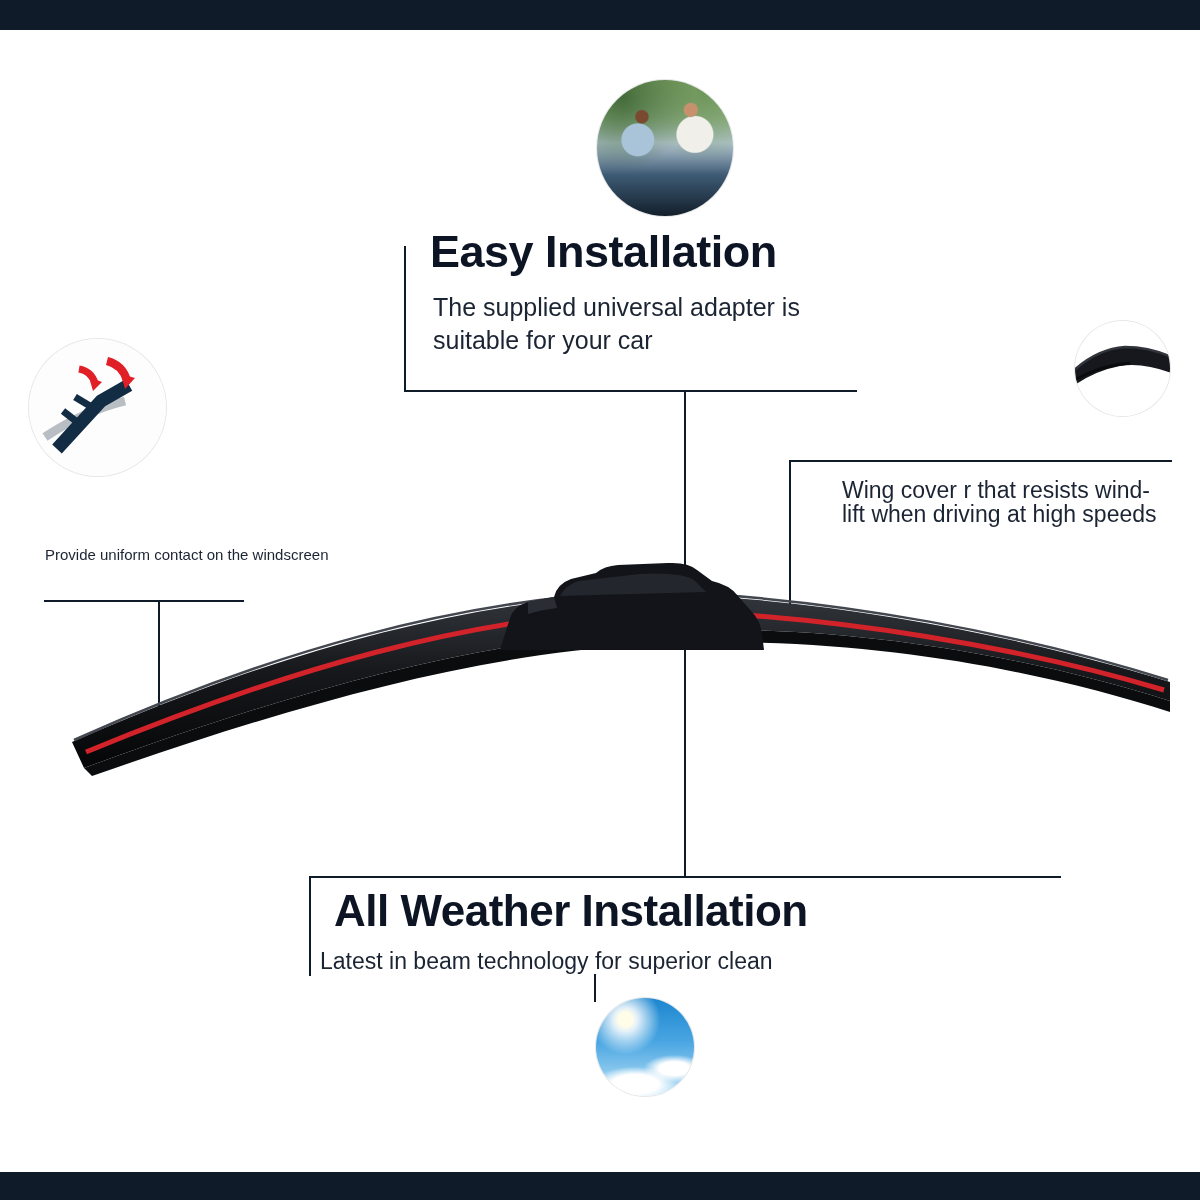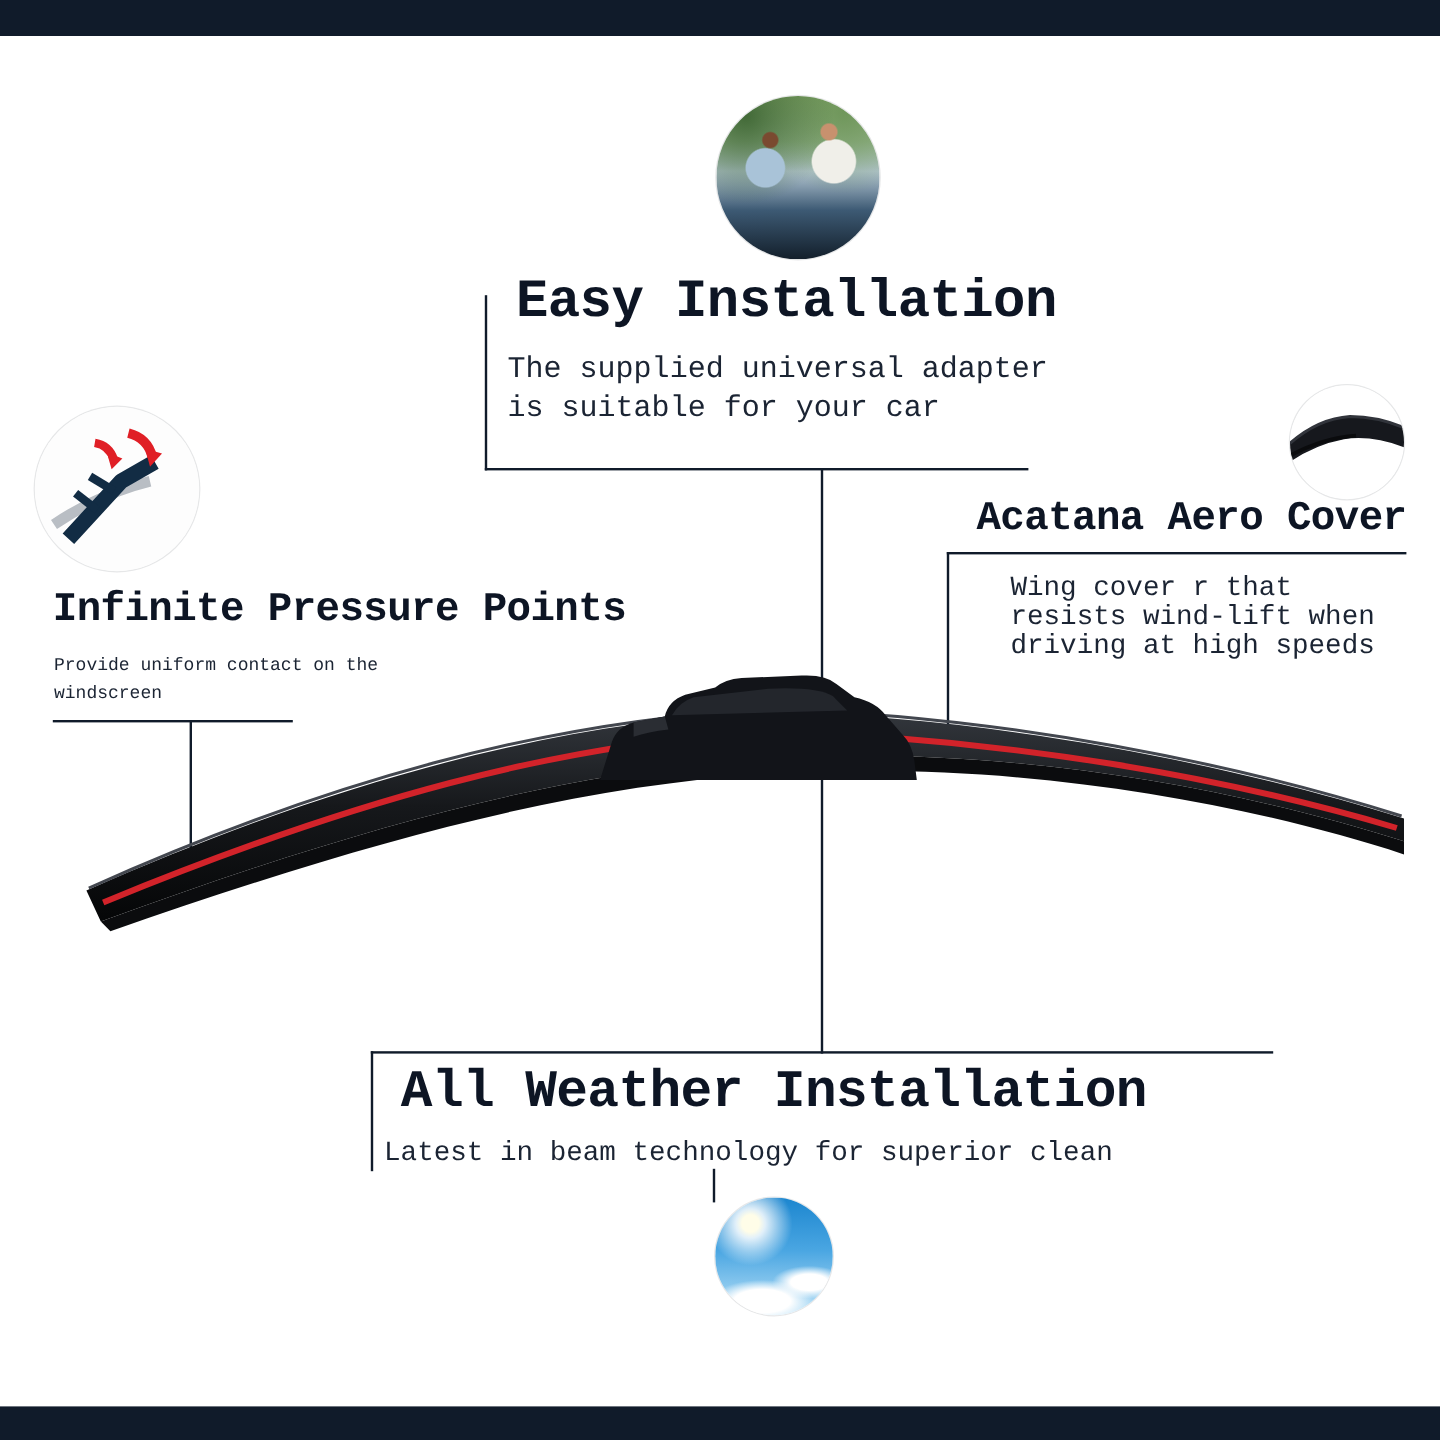--- a/index.html
+++ b/index.html
@@ -1,21 +1,21 @@
 <!DOCTYPE html>
 <html><head>
 <meta charset="utf-8">
 <style>
   * { margin:0; padding:0; box-sizing:border-box; }
   html,body { width:1200px; height:1200px; }
   body {
     font-family:"Liberation Sans","DejaVu Sans",sans-serif;
     background:#ffffff;
   }
-  .canvas { position:relative; width:1200px; height:1200px; background:#fff; overflow:hidden;font-family:Liberation Mono, monospace; }
+  .canvas { position:relative; width:1200px; height:1200px; background:#fff; overflow:hidden; }
 
   .bar { position:absolute; left:0; width:1200px; background:#101b2a; z-index:8; }
   .bar.top { top:0; height:30px; }
   .bar.bottom { bottom:0; height:28px; }
 
   .line { position:absolute; background:#101b2a; z-index:2; }
 
   .heading {
     position:absolute; color:#0d1524; font-weight:700;
     letter-spacing:-0.5px; z-index:3; white-space:nowrap;
@@ -67,21 +67,21 @@
   .pp-h  { left:44px;  top:600px; width:200px; height:2px; }
   .pp-v  { left:158px; top:600px; width:2px;  height:115px; }
 
   .aw-c  { left:684px; top:630px; width:2px;  height:248px; }
   .aw-h  { left:309px; top:876px; width:752px; height:2px; }
   .aw-v  { left:309px; top:876px; width:2px;  height:100px; }
   .sky-c { left:594px; top:974px; width:2px;  height:28px; }
 
   
   .t-install   { left:430px; top:226px; }
-  .d-install   { left:423px; top:291px; width:455px; font-size:25px; line-height:33px; }
+  .d-install   { left:433px; top:291px; width:455px; font-size:25px; line-height:33px; }
 
   .t-aero      { right:28px; top:414px; text-align:right; }
   .d-aero      { right:28px; top:478px; width:330px; font-size:23px; line-height:24px; text-align:left; }
 
   .t-pressure  { left:44px; top:490px; }
   .d-pressure  { left:45px; top:543px; width:300px; font-size:15px; line-height:24px; }
 
   .t-weather   { left:334px; top:886px; font-size:44px; }
   .d-weather   { left:320px; top:946px; width:700px; font-size:23px; line-height:30px; }
 </style>
@@ -113,37 +113,35 @@
   <p class="desc d-install">The supplied universal adapter is suitable for your car</p>
 
   <div class="circle photo-aero">
     <svg viewBox="0 0 95 95">
       <circle cx="47.5" cy="47.5" r="47.5" fill="#ffffff"></circle>
       <path d="M-6,54 Q20,28 50,26 Q76,26 101,38 L101,54 Q70,41 45,45 Q18,50 -6,68 Z" fill="#16181d"></path>
       <path d="M-6,54 Q20,28 50,26 Q76,26 101,38" stroke="#31343b" stroke-width="2.5" fill="none"></path>
       <path d="M-6,62 Q25,44 55,42" stroke="#0a0b0d" stroke-width="3" fill="none"></path>
     </svg>
   </div>
-  <h2 class="heading h-lg t-aero">Acatana Aero Cover</h2>
   <p class="desc d-aero">Wing cover r that resists wind-lift when driving at high speeds</p>
 
   <div class="circle photo-pressure">
     <svg viewBox="0 0 137 137">
       <circle cx="68.5" cy="68.5" r="68.5" fill="#fdfdfd"></circle>
       <path d="M16,98 Q55,72 96,62" stroke="#b9bec4" stroke-width="9" fill="none"></path>
       <path d="M28,110 L72,62 L100,46" stroke="#122c44" stroke-width="13" fill="none" stroke-linejoin="round"></path>
       <path d="M52,86 L34,72" stroke="#122c44" stroke-width="7"></path>
       <path d="M66,70 L46,58" stroke="#122c44" stroke-width="7"></path>
       <path d="M78,22 q16,4 20,20" stroke="#e01f26" stroke-width="8" fill="none"></path>
       <polygon points="96,50 106,39 92,35" fill="#e01f26"></polygon>
       <path d="M50,30 q12,2 16,14" stroke="#e01f26" stroke-width="7" fill="none"></path>
       <polygon points="64,52 73,43 60,38" fill="#e01f26"></polygon>
     </svg>
   </div>
-  <h2 class="heading h-lg t-pressure">Infinite Pressure Points</h2>
   <p class="desc d-pressure">Provide uniform contact on the windscreen</p>
 
   <h2 class="heading t-weather">All Weather Installation</h2>
   <p class="desc d-weather">Latest in beam technology for superior clean</p>
   <div class="circle photo-sky"></div>
 
   <svg class="blade-svg" width="1200" height="1200" viewBox="0 0 1200 1200">
     <defs>
       <linearGradient id="bladeGrad" x1="0" y1="0" x2="0" y2="1">
         <stop offset="0" stop-color="#33373d"></stop>

